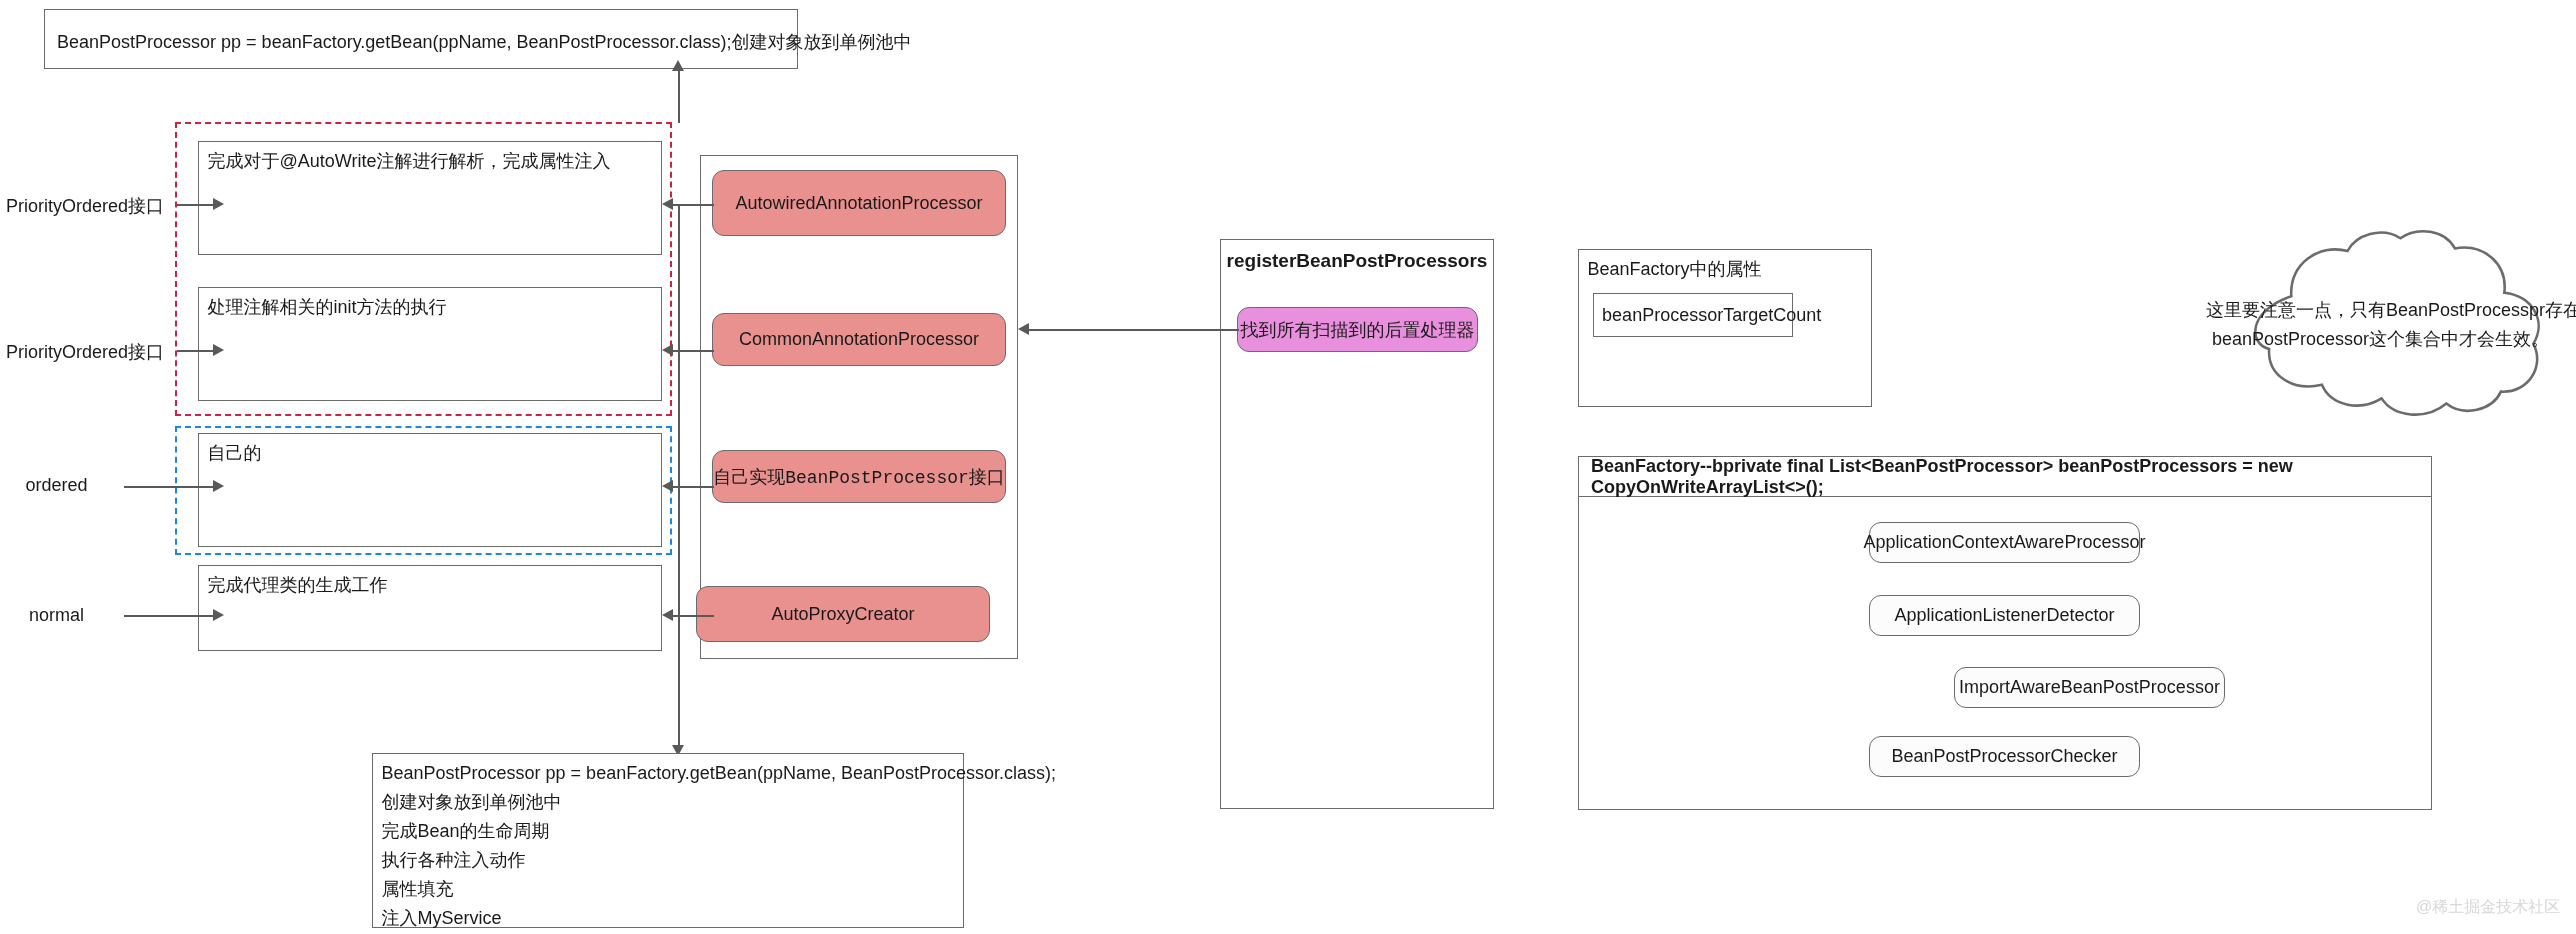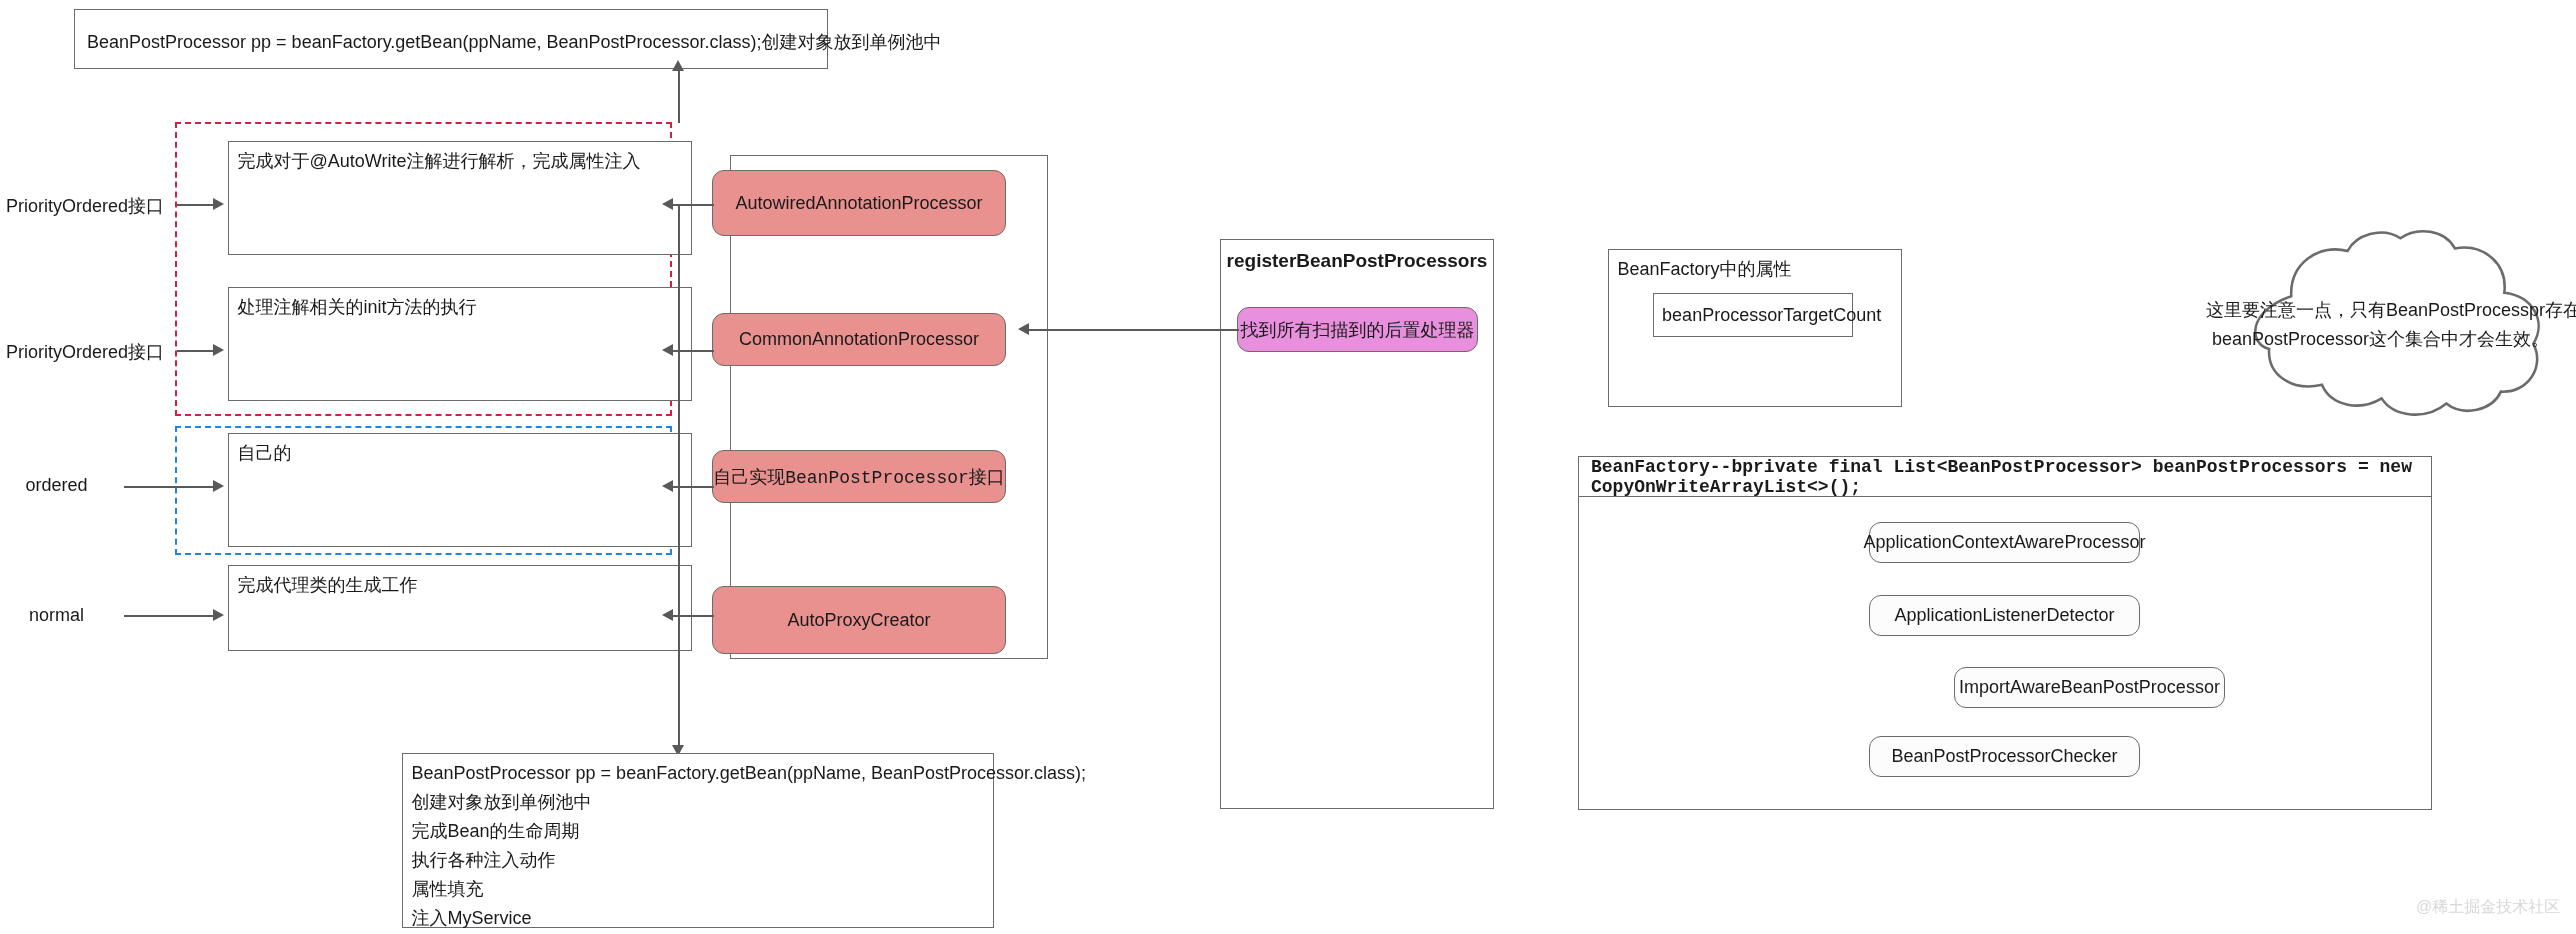--- a/index.html
+++ b/index.html
@@ -17,21 +17,20 @@
     height: 934px;
     background: #ffffff;
     overflow: hidden;
   }
   .abs { position: absolute; box-sizing: border-box; }
 
   
   .plainbox {
     border: 1.7px solid #6b6b6b;
     background: #ffffff;
-    margin-left: 30px;
   }
   .boxtext {
     font-size: 18px;
     line-height: 29px;
     color: #1a1a1a;
     white-space: pre;
   }
   .topcode {
     font-size: 18px;
     color: #1a1a1a;
@@ -78,21 +77,20 @@
     display: flex;
     align-items: center;
     justify-content: center;
     font-weight: bold;
     font-size: 19px;
   }
   .panel-head.left-align {
     justify-content: flex-start;
     padding-left: 12px;
     font-size: 18px;
-    font-family: Liberation Mono, monospace;
   }
   .panel-body {
     border: 1.7px solid #6b6b6b;
     border-top: none;
     background: #ffffff;
   }
 
   
   .hline { background: #595959; height: 1.7px; }
   .vline { background: #595959; width: 1.7px; }
@@ -187,21 +185,21 @@
 
   <div class="abs pill pill-salmon" style="left:712px; top:170px; width:294px; height:66px;">
     <span>AutowiredAnnotationProcessor</span>
   </div>
   <div class="abs pill pill-salmon" style="left:712px; top:313px; width:294px; height:53px;">
     <span>CommonAnnotationProcessor</span>
   </div>
   <div class="abs pill pill-salmon" style="left:712px; top:450px; width:294px; height:53px;font-family:Liberation Mono, monospace;">
     <span>自己实现BeanPostProcessor接口</span>
   </div>
-  <div class="abs pill pill-salmon" style="left:712px; top:586px; width:294px; height:68px;">
+  <div class="abs pill pill-salmon" style="left:696px; top:586px; width:294px; height:56px;">
     <span>AutoProxyCreator</span>
   </div>
 
   <div class="abs hline" style="left:673px; top:204px; width:41px;"></div>
   <div class="abs arrow-l" style="left:662px; top:198px;"></div>
 
   <div class="abs hline" style="left:673px; top:350px; width:41px;"></div>
   <div class="abs arrow-l" style="left:662px; top:344px;"></div>
 
   <div class="abs hline" style="left:673px; top:486px; width:41px;"></div>

